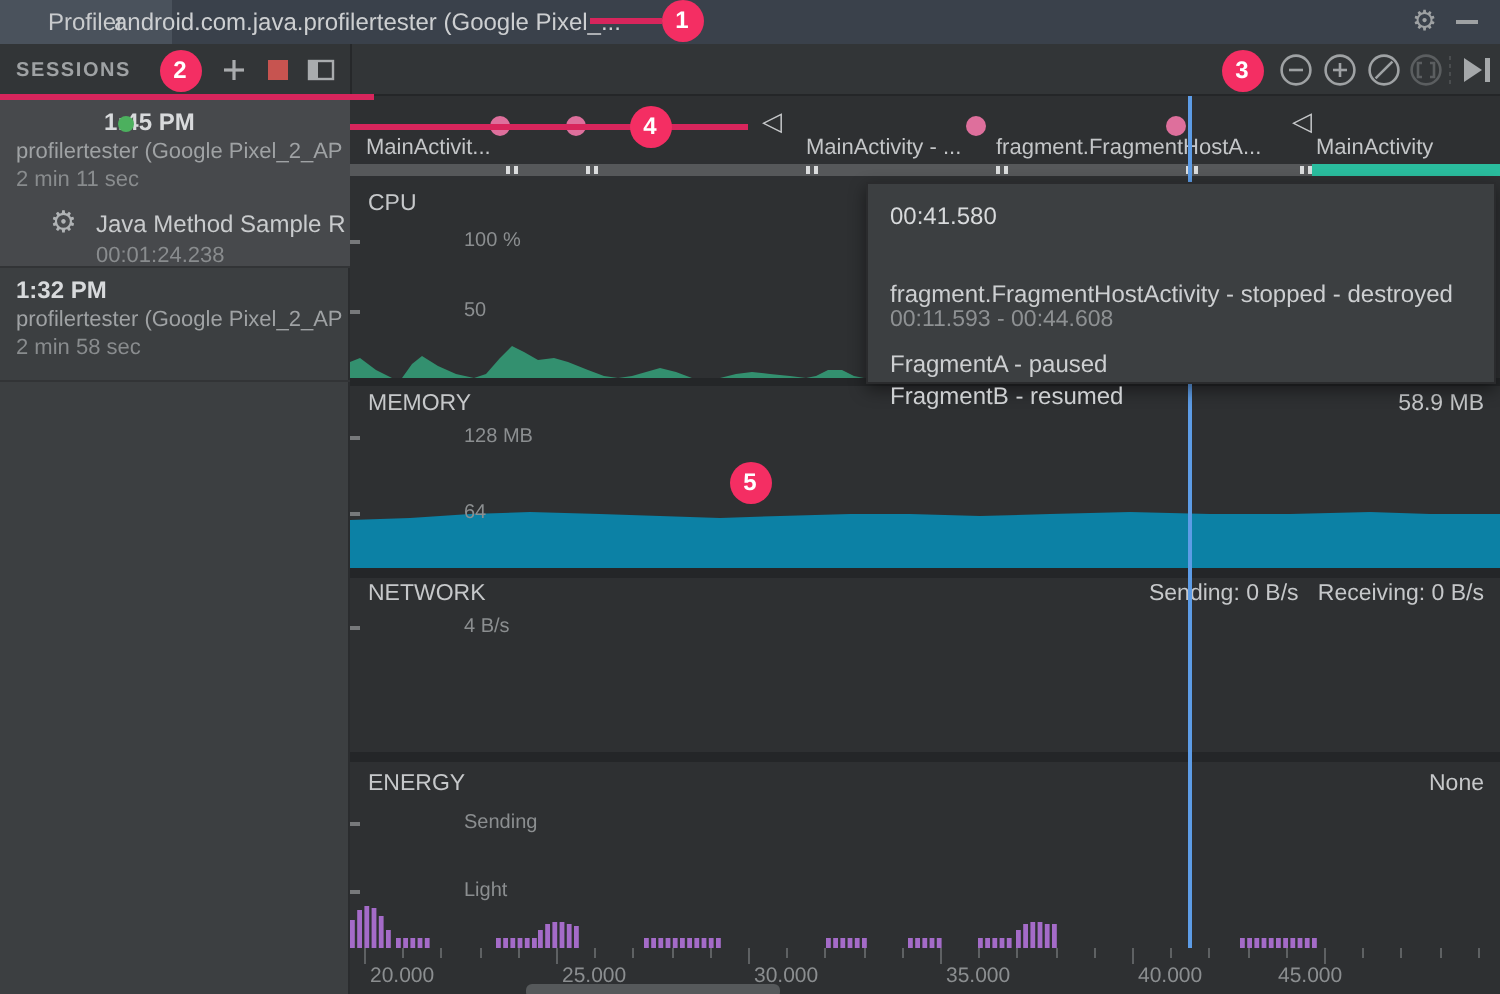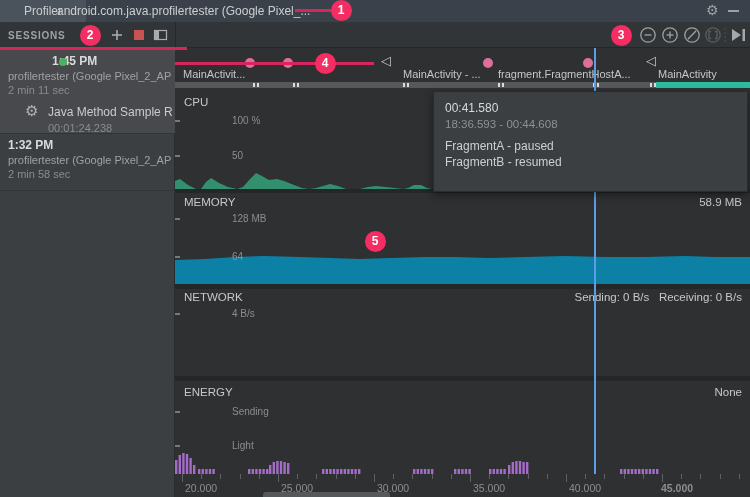--- a/index.html
+++ b/index.html
@@ -41,21 +41,21 @@
   .bar-tick{top:83px;width:2px;height:4px;background:#DADCDD;z-index:8;}
   .touch-dot{top:58px;width:10px;height:10px;border-radius:50%;z-index:9;}
   .rotation-marker{top:53px;font-size:13px;color:#C6C8CA;z-index:9;}
   .anno-line{height:2.5px;z-index:20;}
   .anno-badge{width:21px;height:21px;border-radius:50%;color:#FFFFFF;font-size:12px;font-weight:bold;
               text-align:center;line-height:21px;z-index:50;}
   
   #crosshair{left:594px;top:48px;width:2px;height:426px;z-index:30;}
   #tooltip{left:433px;top:91px;width:315px;height:101px;background:#3C3F41;border:1px solid #2A2B2D;
            box-sizing:border-box;box-shadow:0 3px 8px rgba(0,0,0,.45);z-index:40;padding:9px 11px;}
-  #tooltip .tt-time{font-size:12px;color:#D8DADC;margin-bottom:3px;}
+  #tooltip .tt-time{font-size:12px;color:#D8DADC;margin-bottom:25px;}
   #tooltip .tt-event{font-size:12px;color:#CDCFD1;}
   #tooltip .tt-range{font-size:11.5px;color:#8E9193;margin-bottom:9px;}
   #tooltip .tt-detail{font-size:12px;color:#CDCFD1;line-height:1.3;}
   #scroll-thumb{left:263px;top:492px;width:127px;height:7px;border-radius:3px;background:#56595B;z-index:45;}
   
   #axis{left:175px;top:474px;width:575px;height:23px;z-index:7;}
   .axis-tick{position:absolute;width:1px;background:#5E6163;top:0;}
   .axis-label{position:absolute;top:8px;font-size:10.5px;color:#8B8E90;white-space:nowrap;}
   svg{display:block;}
 </style>
@@ -273,32 +273,33 @@
       <div class="axis-tick" style="left: 333.4px; height: 5px;"></div>
       <div class="axis-tick" style="left: 352.6px; height: 5px;"></div>
       <div class="axis-tick" style="left: 371.8px; height: 5px;"></div>
       <div class="axis-tick" style="left: 391px; height: 8px;"></div>
       <div class="axis-label" style="left: 394px;">40.000</div>
       <div class="axis-tick" style="left: 410.2px; height: 5px;"></div>
       <div class="axis-tick" style="left: 429.4px; height: 5px;"></div>
       <div class="axis-tick" style="left: 448.6px; height: 5px;"></div>
       <div class="axis-tick" style="left: 467.8px; height: 5px;"></div>
       <div class="axis-tick" style="left: 487px; height: 8px;"></div>
-      <div class="axis-label" style="left: 486px; font-weight: bold;">45.000</div>
+      <div class="axis-label" style="left: 464px;">45.000</div>
       <div class="axis-tick" style="left: 506.2px; height: 5px;"></div>
       <div class="axis-tick" style="left: 525.4px; height: 5px;"></div>
       <div class="axis-tick" style="left: 544.6px; height: 5px;"></div>
       <div class="axis-tick" style="left: 563.8px; height: 5px;"></div>
     </div>
 
   <div class="abs" id="crosshair" style="left: 594px; background: rgb(93, 156, 230);"></div>
 
   <div class="abs" id="tooltip">
     <div class="tt-time">00:41.580</div>
-    <div class="tt-range">18:36.593 - 00:44.608</div>
+    <div class="tt-event">fragment.FragmentHostActivity - stopped - destroyed</div>
+    <div class="tt-range">00:11.593 - 00:44.608</div>
     <div class="tt-detail">FragmentA - paused</div>
     <div class="tt-detail">FragmentB - resumed</div>
   </div>
 
   <div class="abs" id="scroll-thumb"></div>
 
 <div class="abs activity-label" style="left: 183px;">MainActivit...</div>
     <div class="abs activity-label" style="left: 403px;">MainActivity - ...</div>
     <div class="abs activity-label" style="left: 498px;">fragment.FragmentHostA...</div>
     <div class="abs activity-label" style="left: 658px;">MainActivity</div>

